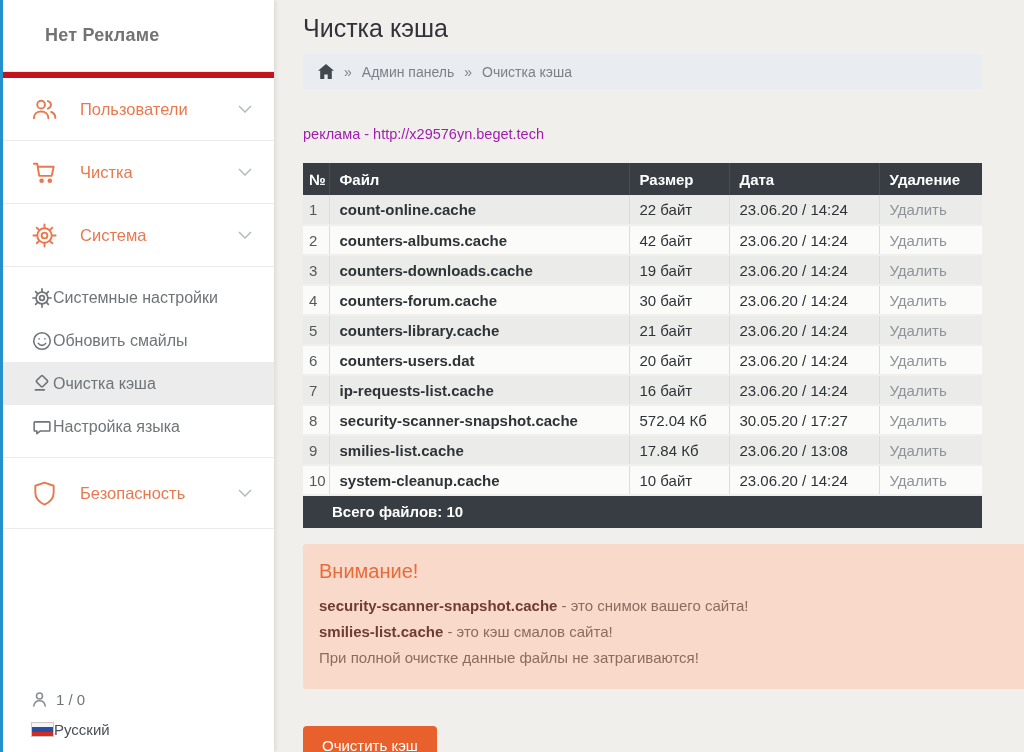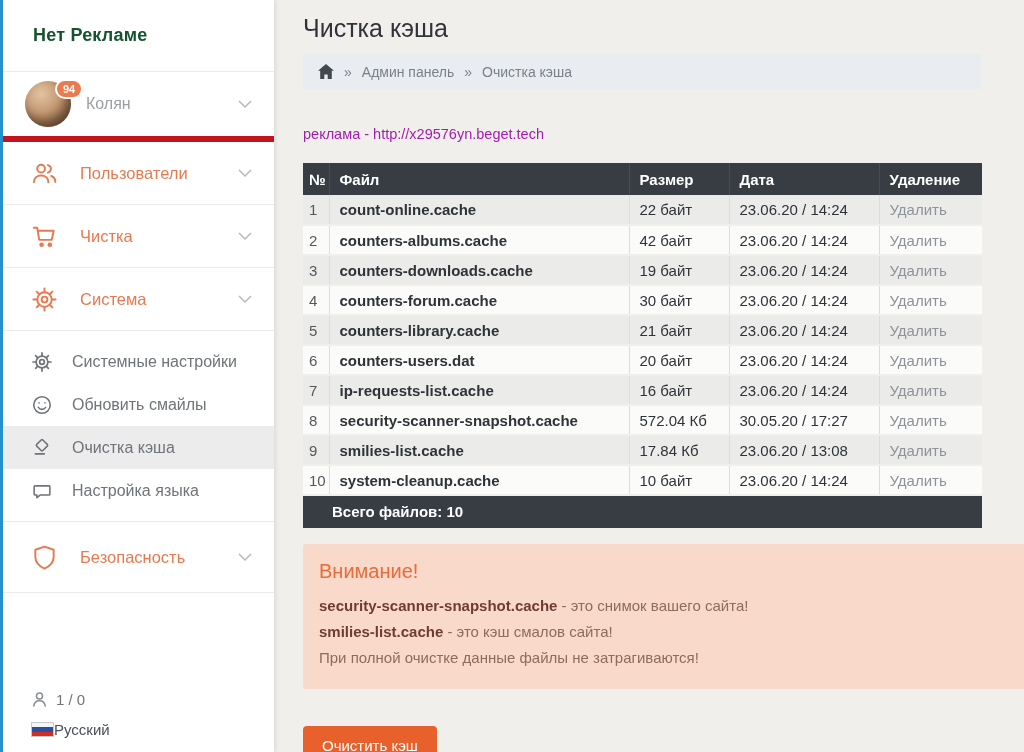--- a/index.html
+++ b/index.html
@@ -4,42 +4,42 @@
 <style>
   * { margin:0; padding:0; box-sizing:border-box; }
   html,body { width:1024px; height:752px; overflow:hidden; font-family:"Liberation Sans", sans-serif; }
   .app { display:flex; width:1024px; height:752px; background:#f1efeb; }
 
   
   .sidebar { width:274px; min-width:274px; background:#ffffff; border-left:3px solid var(--blue,#2490cc);
              display:flex; flex-direction:column; position:relative; z-index:2;
              box-shadow:2px 0 4px rgba(0,0,0,.08); }
   .brand { height:72px; border-bottom:1px solid #ebebeb; display:flex; align-items:center;
-           padding-left:30px; font-size:18px; font-weight:bold; color:#14532d; letter-spacing:.2px; }
+           padding-left:42px; font-size:18px; font-weight:bold; color:#737373; letter-spacing:.2px; }
   .user { height:64px; display:flex; align-items:center; padding:0 22px; position:relative; cursor:pointer; }
   .avatar { width:46px; height:46px; border-radius:50%; flex:none;
             background:radial-gradient(circle at 35% 28%, #e3c3a3 0%, #c49a74 40%, #8a6347 75%, #5d402c 100%);
             box-shadow:inset -4px -6px 8px rgba(60,35,20,.45); }
   .badge { position:absolute; left:52px; top:7px; background:var(--badge,#ed7a4e); color:#fff;
            font-size:11px; font-weight:bold; padding:2px 6px; border-radius:10px; border:2px solid #fff; }
   .user-name { margin-left:15px; color:#9ba0a5; font-size:16px; }
   .chev { margin-left:auto; flex:none; }
   .red-bar { height:6px; background:var(--red,#c2141f); }
 
   .nav-item { height:63px; border-bottom:1px solid #ebebeb; display:flex; align-items:center;
               padding:0 22px 0 28px; cursor:pointer; }
   .nav-icon { width:27px; height:27px; flex:none; }
   .nav-label { margin-left:22px; color:var(--accent,#e8794f); font-size:16.5px; }
   .security .nav-item { height:71px; border-bottom:1px solid #ebebeb; }
 
   .subnav { border-bottom:1px solid #ebebeb; padding:9px 0; }
   .sub-item { height:43px; display:flex; align-items:center; padding-left:28px; cursor:pointer; }
   .sub-item.active { background:#ececec; }
   .sub-icon { width:22px; height:22px; flex:none; }
-  .sub-label { margin-left:19px; color:#6f7478; font-size:16px; }
+  .sub-label { color:#6f7478; font-size:16px; }
 
   .sidebar-footer { margin-top:auto; padding:0 0 14px 28px; display:flex; flex-direction:column; gap:13px; }
   .online { display:flex; align-items:center; gap:8px; color:#6f7478; font-size:15px; }
   .language { display:flex; align-items:center; color:#4a4f55; font-size:15px; cursor:pointer; }
   .flag { width:23px; height:15px; border:1px solid #c9c9c9; display:flex; flex-direction:column; }
   .flag span { flex:1; }
   .flag .w { background:#f5f5f5; } .flag .b { background:#274fa5; } .flag .r { background:#d62b1f; }
 
   
   .main { flex:1; position:relative; padding:14px 0 0 29px; }
@@ -98,28 +98,20 @@
 <body>
 
 <div class="app">
 
   <aside class="sidebar">
 
     <div class="brand">
       <span>Нет Рекламе</span>
     </div>
 
-    <div class="user">
-      <div class="avatar"></div>
-      <span class="badge">94</span>
-      <span class="user-name">Колян</span>
-      <svg class="chev" width="14" height="8" viewBox="0 0 14 8">
-        <polyline points="1,1 7,7 13,1" fill="none" stroke="#b6babd" stroke-width="1.5"></polyline>
-      </svg>
-    </div>
 
     <div class="red-bar"></div>
 
     <nav>
       <div class="nav-item">
         <svg class="nav-icon" viewBox="0 0 28 28" fill="none" stroke="#e8794f" stroke-width="2" stroke-linecap="round">
           <circle cx="10.5" cy="9" r="4"></circle>
           <path d="M3 23c0-4.6 3.4-7 7.5-7s7.5 2.4 7.5 7"></path>
           <path d="M17.5 5.3c1.9.6 3.2 2 3.2 3.9 0 1.9-1.3 3.3-3.2 3.9"></path>
           <path d="M21 16.6c2.7 1 4.2 3.2 4.2 6.1"></path>

